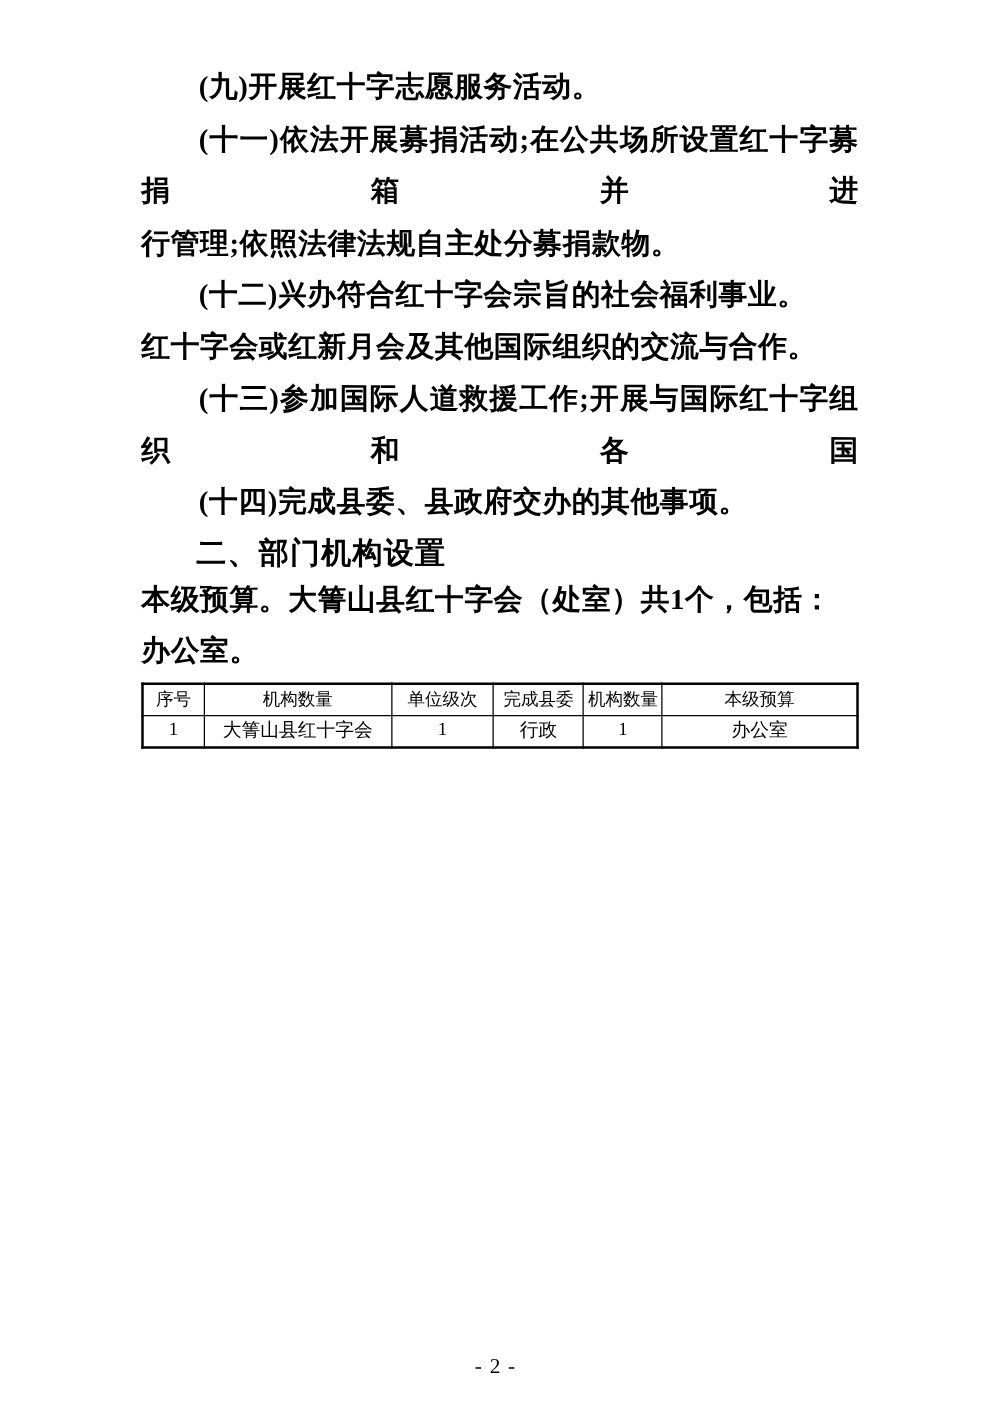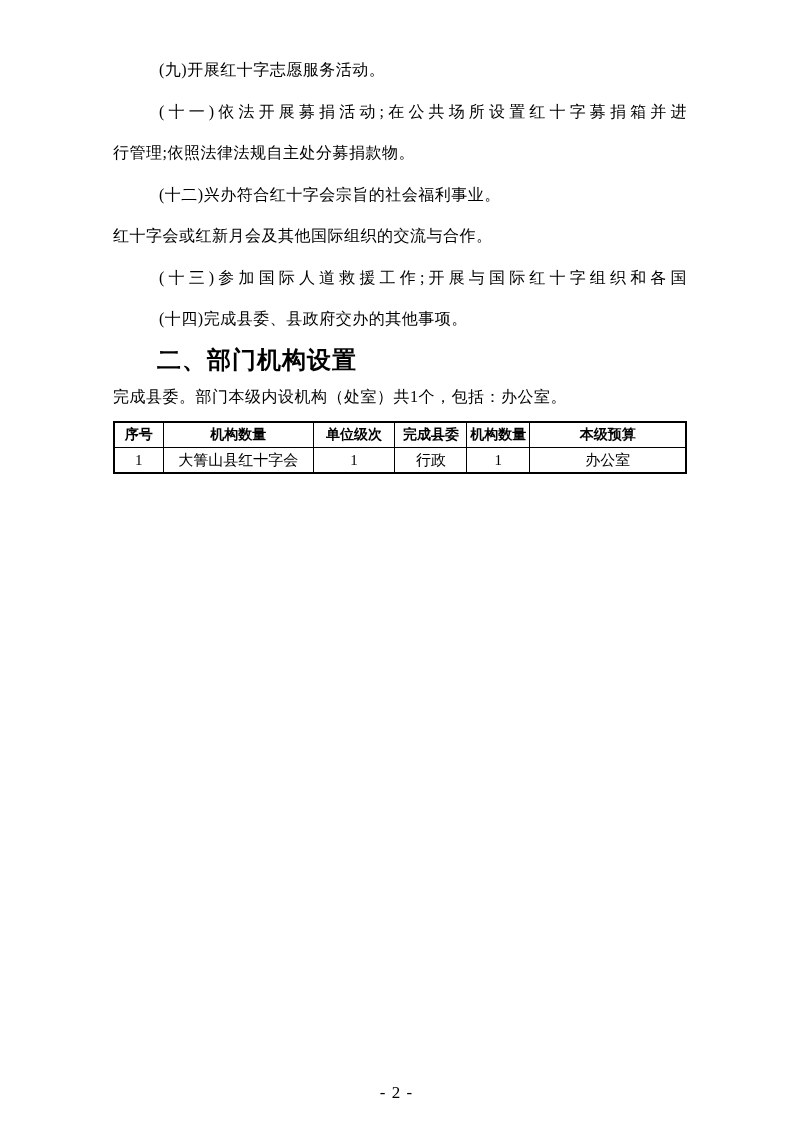--- a/index.html
+++ b/index.html
@@ -17,24 +17,25 @@
     font-family: "Liberation Serif", "DejaVu Serif", serif;
   }
   .doc-body {
     position: absolute;
     left: 113px;
     top: 49px;
     width: 574px;
   }
   .line {
     margin: 0;
-    font-size: 16px;
+    font-size: 23px;
     line-height: 41.5px;
     letter-spacing: 0.5px;
     text-align: left;
+    font-weight: bold;
   }
   .indent {
     text-indent: 46px;
   }
   .fill {
     text-align: justify;
     text-align-last: justify;
     text-justify: inter-character;
   }
   .section-heading {
@@ -60,21 +61,21 @@
   table.org-table td {
     border: 1px solid #000000;
     height: 24px;
     padding: 0 2px;
     text-align: center;
     vertical-align: middle;
     overflow: hidden;
   }
   table.org-table th {
     font-family: "Liberation Sans", "DejaVu Sans", sans-serif;
-    font-weight: bold;
+    font-weight: normal;
     font-size: 14px;
   }
   table.org-table td {
     font-family: "Liberation Serif", "DejaVu Serif", serif;
     font-weight: normal;
     font-size: 15px;
   }
   .page-number {
     position: absolute;
     left: 0;
@@ -95,21 +96,21 @@
     <p class="line indent">(九)开展红十字志愿服务活动。</p>
     <p class="line indent fill">(十一)依法开展募捐活动;在公共场所设置红十字募捐箱并进</p>
     <p class="line">行管理;依照法律法规自主处分募捐款物。</p>
     <p class="line indent">(十二)兴办符合红十字会宗旨的社会福利事业。</p>
     <p class="line">红十字会或红新月会及其他国际组织的交流与合作。</p>
     <p class="line indent fill">(十三)参加国际人道救援工作;开展与国际红十字组织和各国</p>
     <p class="line indent">(十四)完成县委、县政府交办的其他事项。</p>
 
     <h2 class="section-heading">二、部门机构设置</h2>
 
-    <p class="line">完成县委。部门本级内设机构（处室）共1个，包括：办公室。</p>
+    <p class="line">本级预算。大箐山县红十字会（处室）共1个，包括：办公室。</p>
 
     <table class="org-table">
       <colgroup>
         <col style="width:8.6%">
         <col style="width:26.2%">
         <col style="width:14.3%">
         <col style="width:12.6%">
         <col style="width:11.0%">
         <col style="width:27.3%">
       </colgroup>

